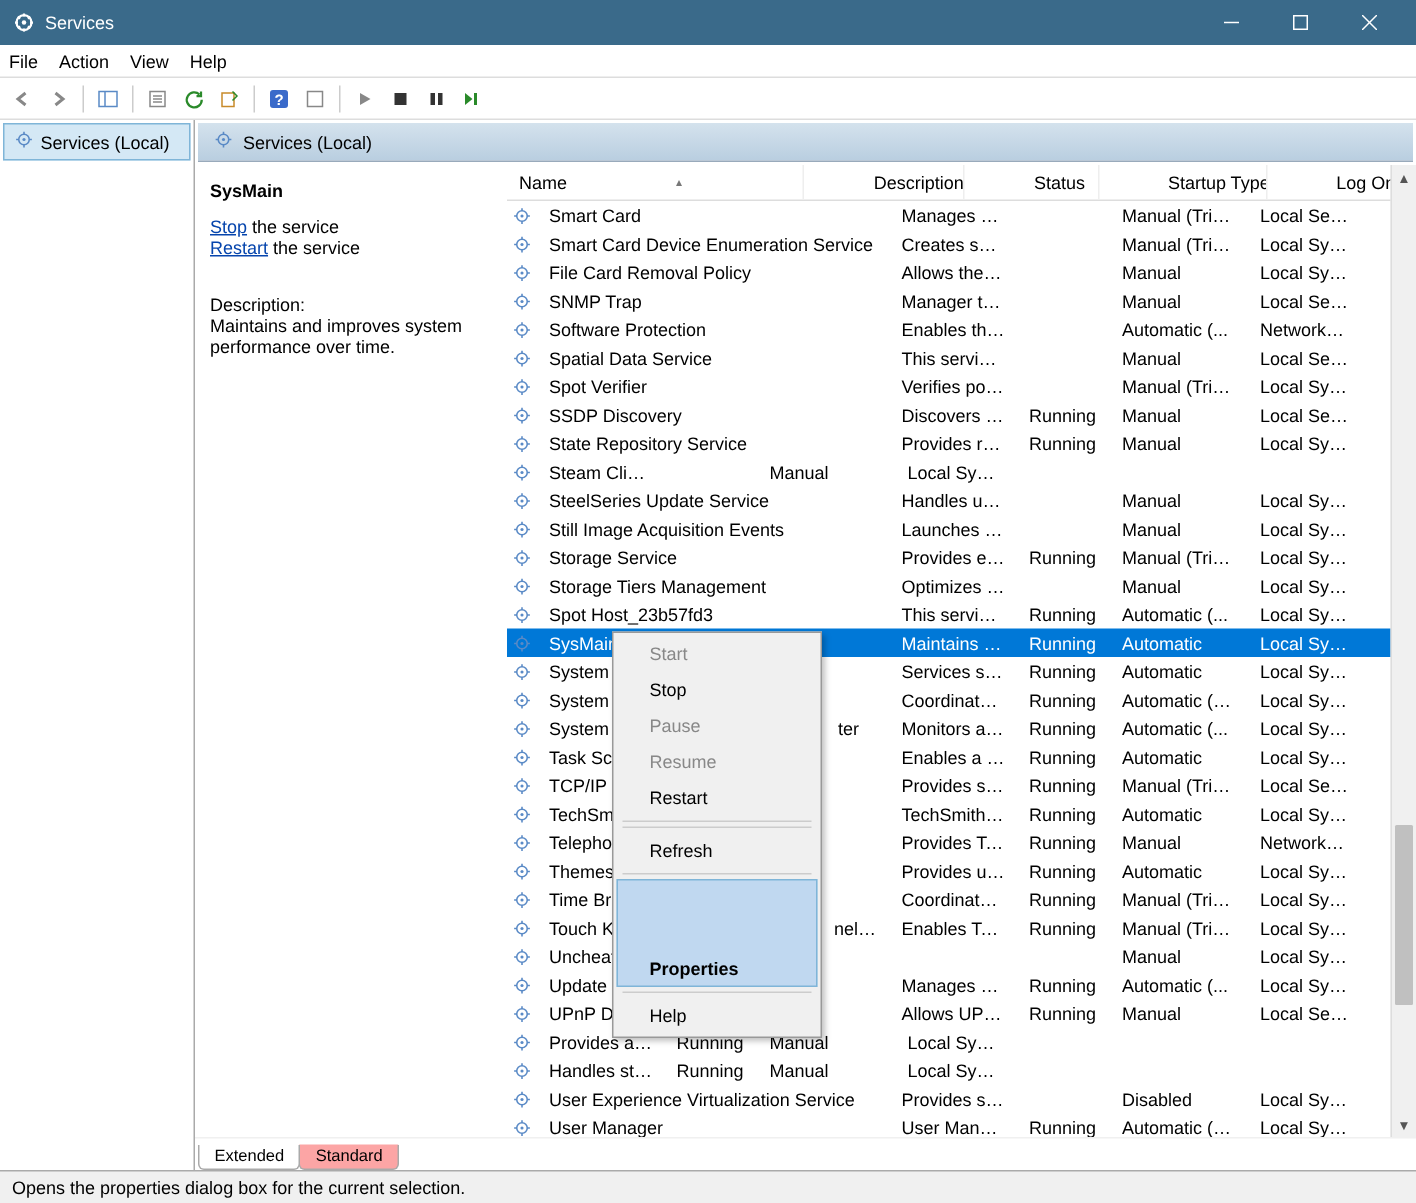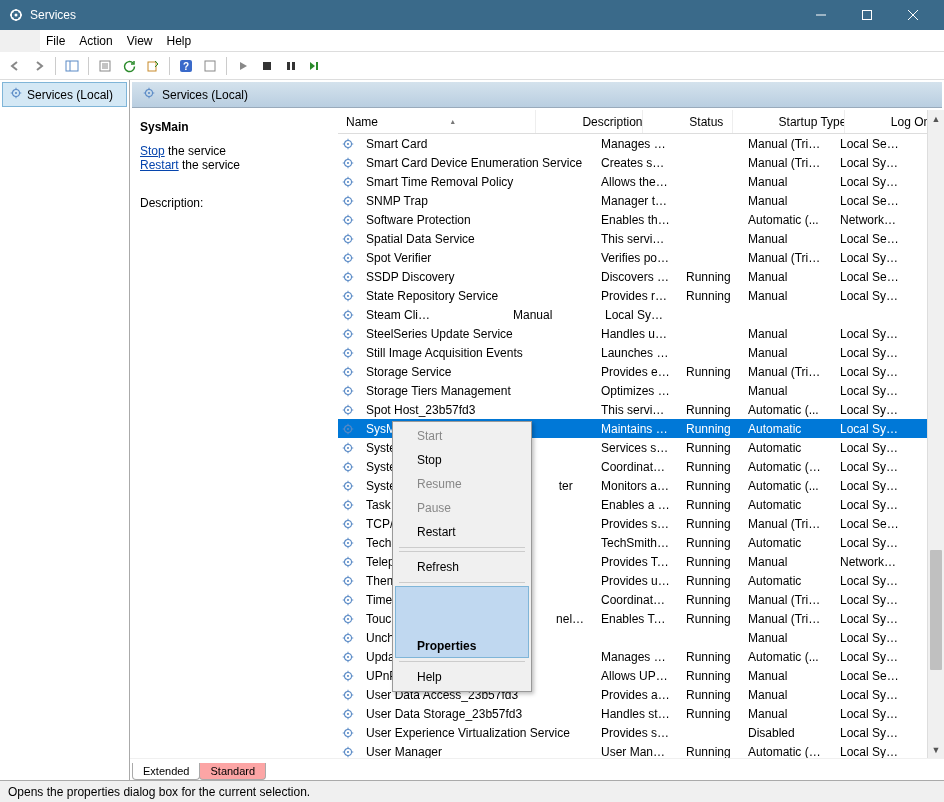--- a/index.html
+++ b/index.html
@@ -1,21 +1,21 @@
 <!DOCTYPE html>
 <html><head>
 <meta charset="utf-8">
 <style>
 * { box-sizing: border-box; margin: 0; padding: 0; }
 body { font-family: "Segoe UI", Tahoma, sans-serif; font-size: 12px; background: #f0f0f0; width: 944px; height: 802px; overflow: hidden; display: flex; flex-direction: column; }
 .titlebar { background: #3a6a8a; color: #fff; height: 30px; display: flex; align-items: center; padding: 0 8px; }
 .titlebar .title-icon { width: 16px; height: 16px; margin-right: 6px; }
 .titlebar .title { flex: 1; font-size: 12px; }
 .titlebar .win-btn { width: 46px; height: 30px; display: flex; align-items: center; justify-content: center; color: #fff; }
-.menubar { background: #fff; border-bottom: 1px solid #ddd; height: 22px; display: flex; align-items: center; padding: 0 6px; gap: 14px; margin-left: 40px; }
+.menubar { background: #fff; border-bottom: 1px solid #ddd; height: 22px; display: flex; align-items: center; padding: 0 6px; gap: 14px; }
 .menubar span { font-size: 12px; color: #000; }
 .toolbar { background: #fff; border-bottom: 1px solid #ddd; height: 28px; display: flex; align-items: center; padding: 0 4px; gap: 2px; }
 .tb-btn { width: 22px; height: 22px; display: flex; align-items: center; justify-content: center; border: 1px solid transparent; }
 .tb-sep { width: 1px; height: 18px; background: #ccc; margin: 0 3px; }
 .workarea { flex: 1; display: flex; overflow: hidden; }
 .left-pane { width: 130px; background: #fff; border-right: 1px solid #aaa; padding: 2px; }
 .left-item { display: flex; align-items: center; gap: 4px; padding: 3px 6px; background: #d4e8f5; border: 1px solid #7fb5d8; font-size: 12px; color: #000; }
 .right-pane { flex: 1; display: flex; flex-direction: column; background: #fff; overflow: hidden; }
 .pane-header { background: linear-gradient(to bottom, #d4e2ed, #b9cee0); border-bottom: 1px solid #9ab; padding: 4px 10px; display: flex; align-items: center; gap: 6px; font-size: 12px; color: #000; margin: 2px; }
 .pane-body { flex: 1; display: flex; overflow: hidden; position: relative; }
@@ -188,20 +188,21 @@
           </svg></span>
       <span>Services (Local)</span>
     </div>
 
     <div class="pane-body">
       <div class="detail-pane">
         <div class="sel-name">SysMain</div>
         <div><span class="action-link">Stop</span><span> the service</span></div>
         <div><span class="action-link">Restart</span><span> the service</span></div>
         <div class="desc-label">Description:</div>
+        <div>Maintains and improves system performance over time.</div>
       </div>
 
       <div class="list-wrap">
         <div class="table-header">
           <div class="th col-name">
               <span>Name</span>
               <span class="sort-caret">▴</span>
             </div>
           <div class="th col-desc">Description</div>
           <div class="th col-status">Status</div>
@@ -238,21 +239,21 @@
               <div class="cell col-logon">Local Syste...</div>
             </div>
             <div class="row">
               <div class="cell icon-cell">
                 <svg viewBox="0 0 16 16" width="14" height="14">
                   <circle cx="8" cy="8" r="4" fill="none" stroke="#5a8ac6" stroke-width="1.2"></circle>
                   <circle cx="8" cy="8" r="1.2" fill="#5a8ac6"></circle>
                   <path d="M8 2v2M8 12v2M2 8h2M12 8h2" stroke="#5a8ac6" stroke-width="1.2"></path>
                 </svg>
               </div>
-              <div class="cell" style="width:235px"><span>Smart Time Removal Policy</span></div>
+              <div class="cell" style="width:235px"><span>File Card Removal Policy</span></div>
               <div class="cell col-desc">Allows the s...</div>
               <div class="cell col-status"></div>
               <div class="cell col-startup">Manual</div>
               <div class="cell col-logon">Local Syste...</div>
             </div>
             <div class="row">
               <div class="cell icon-cell">
                 <svg viewBox="0 0 16 16" width="14" height="14">
                   <circle cx="8" cy="8" r="4" fill="none" stroke="#5a8ac6" stroke-width="1.2"></circle>
                   <circle cx="8" cy="8" r="1.2" fill="#5a8ac6"></circle>
@@ -615,35 +616,33 @@
               <div class="cell col-logon">Local Service</div>
             </div>
             <div class="row">
               <div class="cell icon-cell">
                 <svg viewBox="0 0 16 16" width="14" height="14">
                   <circle cx="8" cy="8" r="4" fill="none" stroke="#5a8ac6" stroke-width="1.2"></circle>
                   <circle cx="8" cy="8" r="1.2" fill="#5a8ac6"></circle>
                   <path d="M8 2v2M8 12v2M2 8h2M12 8h2" stroke="#5a8ac6" stroke-width="1.2"></path>
                 </svg>
               </div>
-              <div class="cell" style="width:235px"><span>User Data Access_23b57fd3</span></div>
               <div class="cell col-desc">Provides ap...</div>
               <div class="cell col-status">Running</div>
               <div class="cell col-startup">Manual</div>
               <div class="cell col-logon">Local Syste...</div>
             </div>
             <div class="row">
               <div class="cell icon-cell">
                 <svg viewBox="0 0 16 16" width="14" height="14">
                   <circle cx="8" cy="8" r="4" fill="none" stroke="#5a8ac6" stroke-width="1.2"></circle>
                   <circle cx="8" cy="8" r="1.2" fill="#5a8ac6"></circle>
                   <path d="M8 2v2M8 12v2M2 8h2M12 8h2" stroke="#5a8ac6" stroke-width="1.2"></path>
                 </svg>
               </div>
-              <div class="cell" style="width:235px"><span>User Data Storage_23b57fd3</span></div>
               <div class="cell col-desc">Handles sto...</div>
               <div class="cell col-status">Running</div>
               <div class="cell col-startup">Manual</div>
               <div class="cell col-logon">Local Syste...</div>
             </div>
             <div class="row">
               <div class="cell icon-cell">
                 <svg viewBox="0 0 16 16" width="14" height="14">
                   <circle cx="8" cy="8" r="4" fill="none" stroke="#5a8ac6" stroke-width="1.2"></circle>
                   <circle cx="8" cy="8" r="1.2" fill="#5a8ac6"></circle>
@@ -671,25 +670,25 @@
               <div class="cell col-logon">Local Syste...</div>
             </div>
           </div>
 
         <div class="scrollbar-v">
           <div class="arrow up">▲</div>
           <div class="thumb"></div>
           <div class="arrow down">▼</div>
         </div>
 
-        <div class="context-menu" style="left:54px; top:311px;">
+        <div class="context-menu" style="left:70px; top:311px;">
           <div class="ctx-item disabled">Start</div>
           <div class="ctx-item">Stop</div>
+          <div class="ctx-item disabled">Pause</div>
           <div class="ctx-item disabled">Resume</div>
-          <div class="ctx-item disabled">Pause</div>
           <div class="ctx-item">Restart</div>
           <div class="ctx-sep"></div>
           <div class="ctx-sep"></div>
           <div class="ctx-item">Refresh</div>
           <div class="ctx-sep"></div>
           <div class="ctx-item highlight">
               <span style="font-weight:bold;margin-top:48px;">Properties</span>
             </div>
           <div class="ctx-sep"></div>
           <div class="ctx-item">Help</div>

